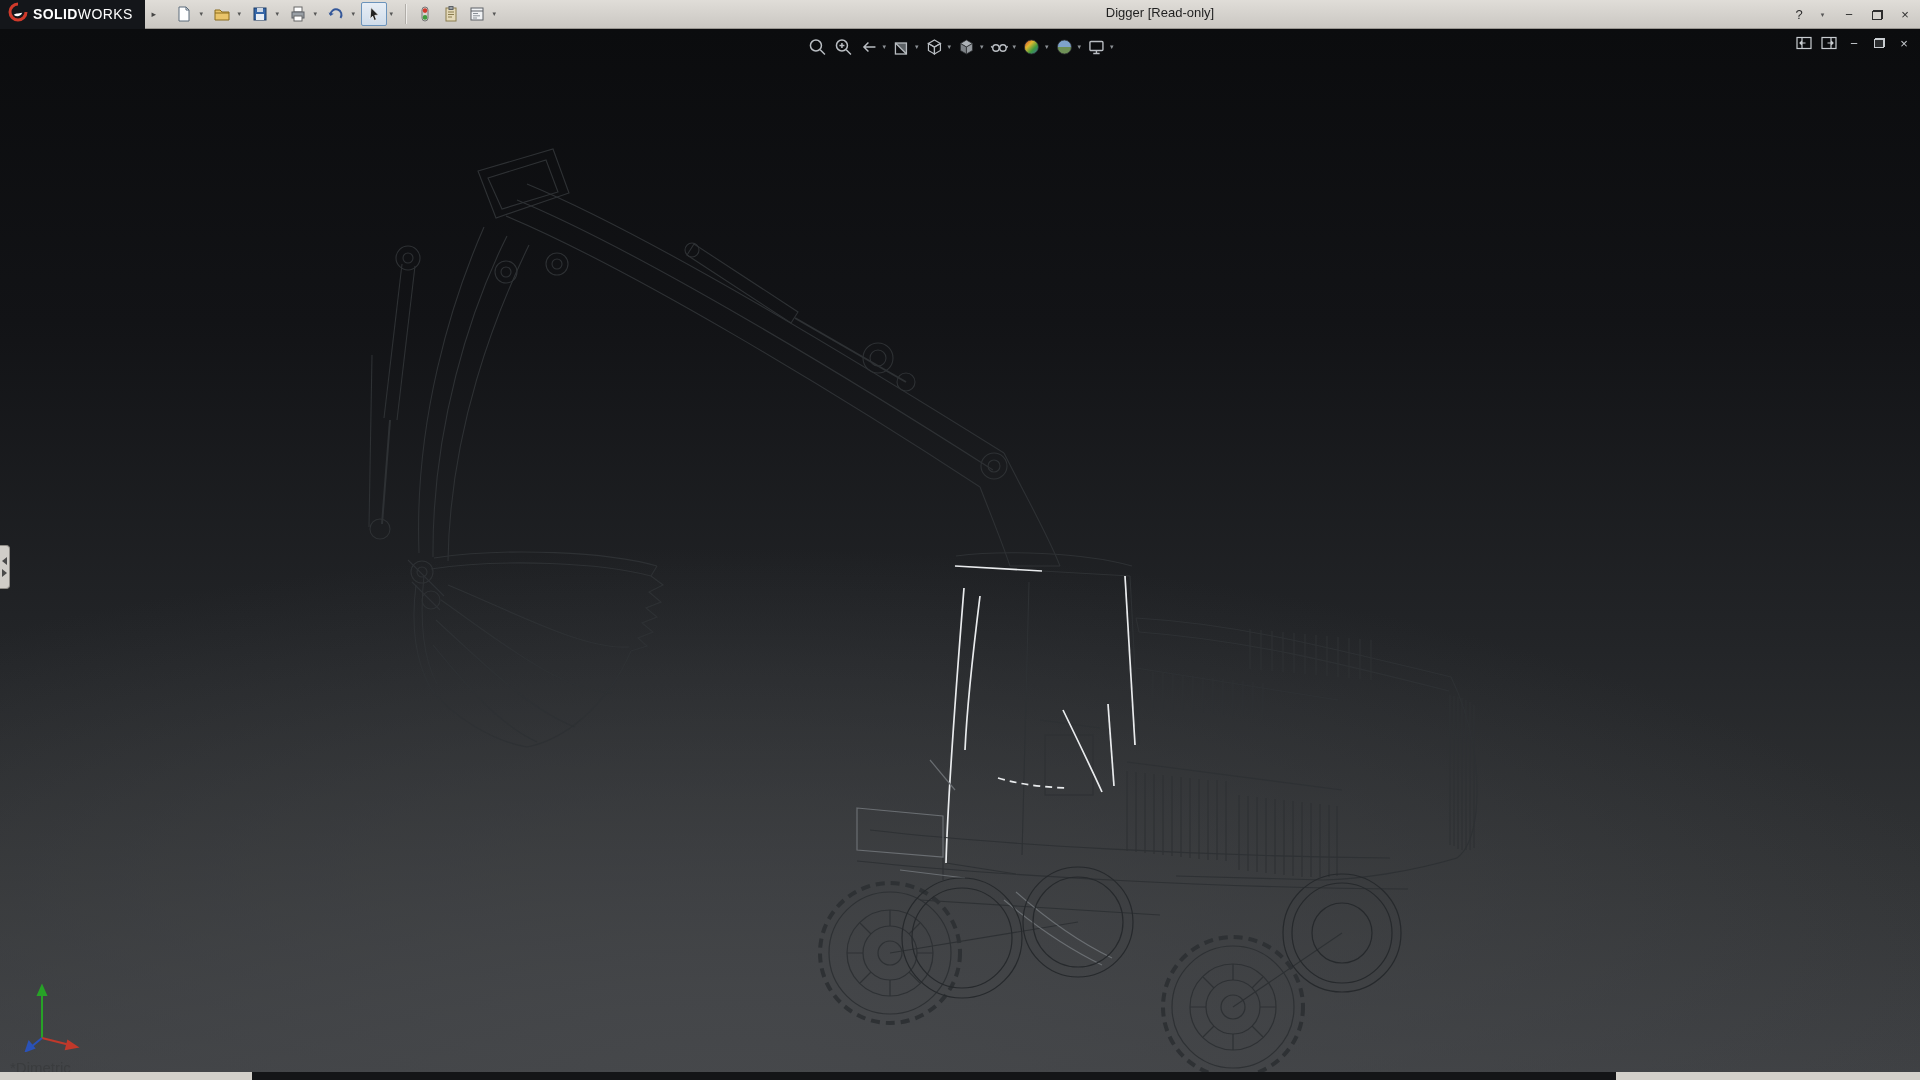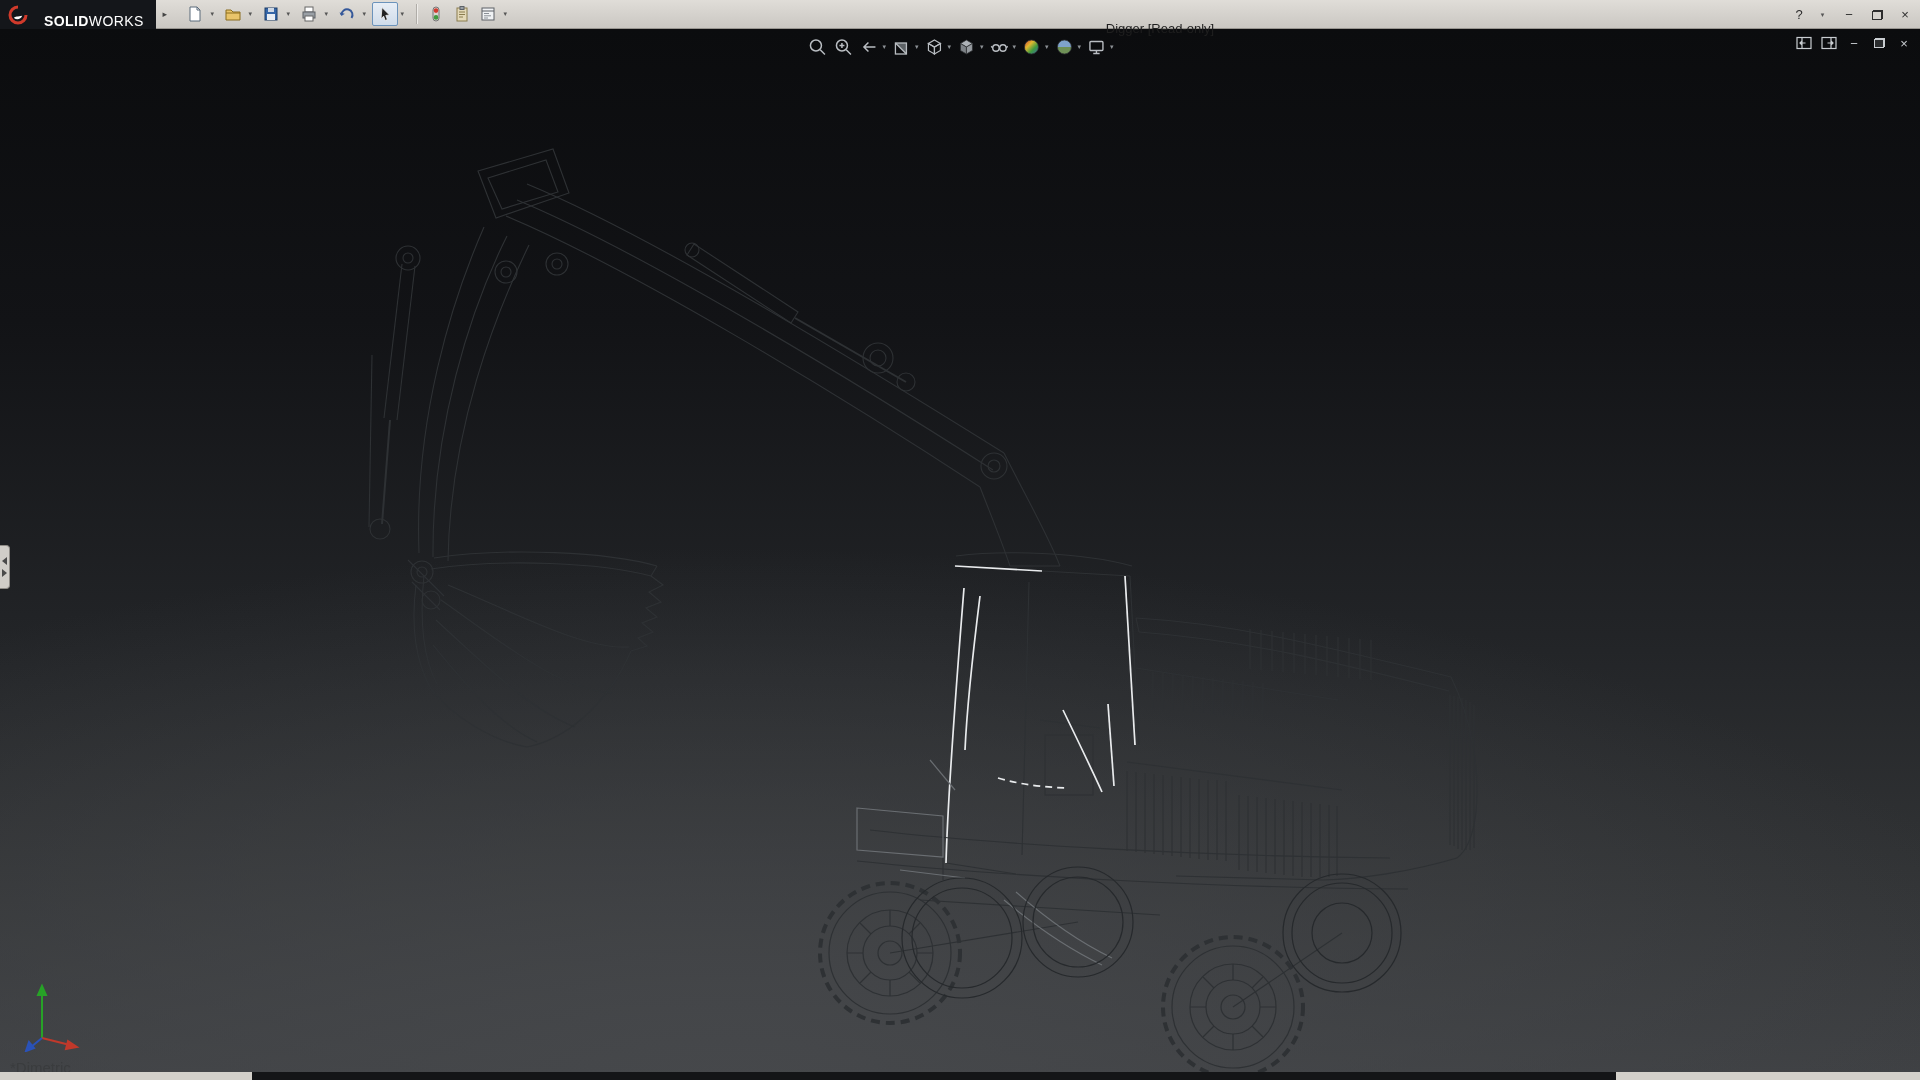--- a/index.html
+++ b/index.html
@@ -4,34 +4,34 @@
 <style>
   * { margin:0; padding:0; box-sizing:border-box; }
   html,body { width:1920px; height:1080px; overflow:hidden; }
   body { font-family:"Liberation Sans","DejaVu Sans",sans-serif; background:#000; }
   .app { position:relative; width:1920px; height:1080px; }
 
   
   .menubar { position:absolute; top:0; left:0; right:0; height:29px; z-index:30;
     background:linear-gradient(#e0ddd8,#cac7c2); border-bottom:1px solid #989590;
     display:flex; align-items:center; }
-  .logo { height:29px; background:#14161a; color:#fff; display:flex; align-items:flex-end;
-    padding:0 12px 0 8px; gap:16px; flex:0 0 auto; }
+  .logo { height:29px; background:#14161a; color:#fff; display:flex; align-items:center;
+    padding:0 12px 0 8px; gap:5px; flex:0 0 auto; }
   .logo-text { font-size:14px; letter-spacing:.4px; color:#fff; }
   .logo-text b { font-weight:bold; }
   .flyout-arrow { width:14px; height:22px; display:flex; align-items:center; justify-content:center;
     color:#444; font-size:9px; margin-left:2px; }
   .tb-group { display:flex; align-items:center; margin-left:10px; }
   .tb-btn { width:26px; height:24px; display:flex; align-items:center; justify-content:center;
     border:1px solid transparent; border-radius:2px; }
   .tb-btn.pressed { border:1px solid #6b93bb; background:linear-gradient(#e8eef5,#cfdcea); }
   .caret { font-size:7px; color:#555; width:9px; text-align:center; margin-right:3px; }
   .separator { width:1px; height:20px; background:#b0ada8; box-shadow:1px 0 0 #efedea; margin:0 6px; }
   .menu-title { position:absolute; left:1010px; width:300px; text-align:center;
-    font-size:13px; color:#1f1f1f; top:21px; }
+    font-size:13px; color:#1f1f1f; top:5px; }
   .win-ctls { position:absolute; right:6px; top:0; height:29px; display:flex; align-items:center; gap:10px; }
   .win-ctl { min-width:18px; height:20px; display:flex; align-items:center; justify-content:center;
     color:#2d2d2d; font-size:13px; }
   .restore-glyph { position:relative; width:11px; height:10px; }
   .restore-glyph::before { content:""; position:absolute; right:0; top:0; width:8px; height:7px; border:1px solid #2d2d2d; }
   .restore-glyph::after { content:""; position:absolute; left:0; bottom:0; width:8px; height:7px; border:1px solid #2d2d2d; background:#d6d3ce; }
 
   
   .viewport { position:absolute; top:29px; left:0; right:0; bottom:8px; overflow:hidden;
     background:

